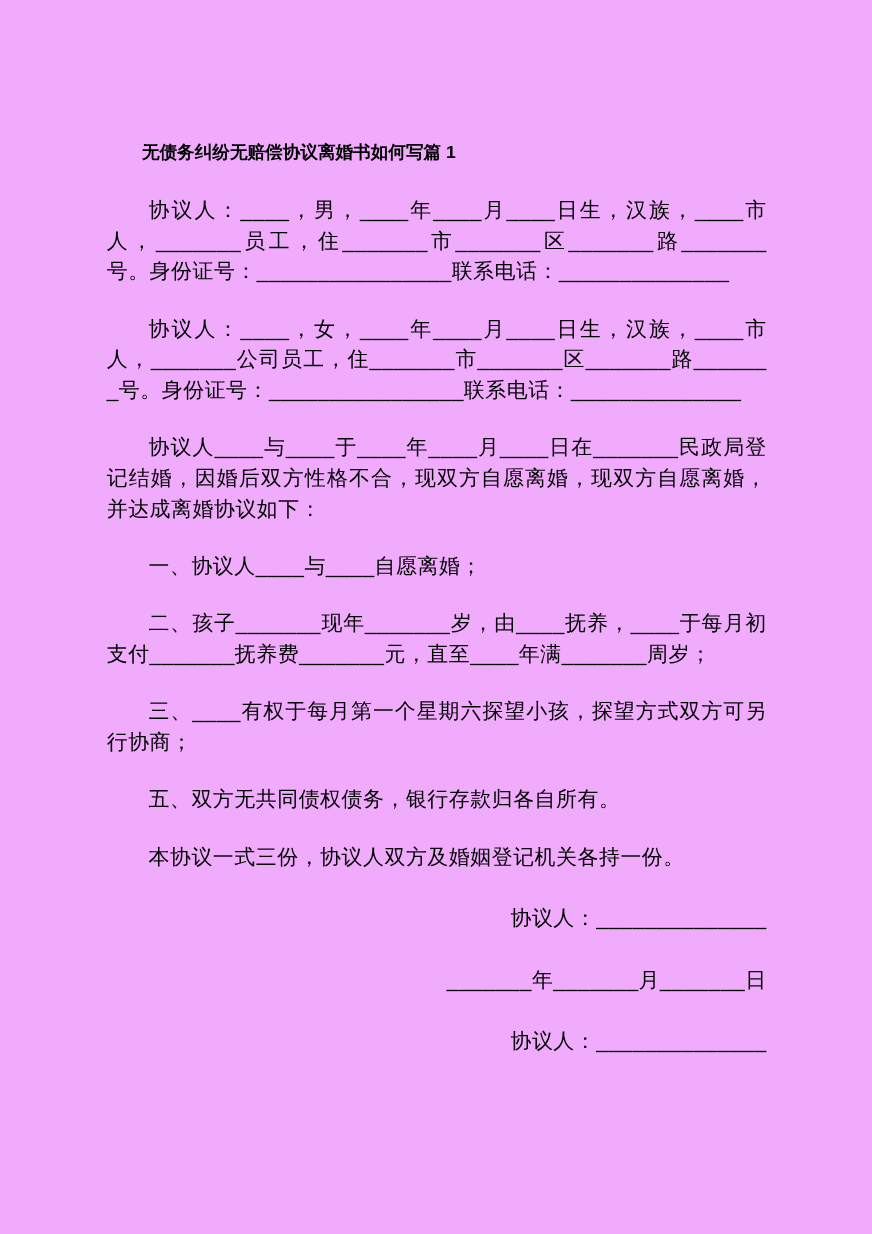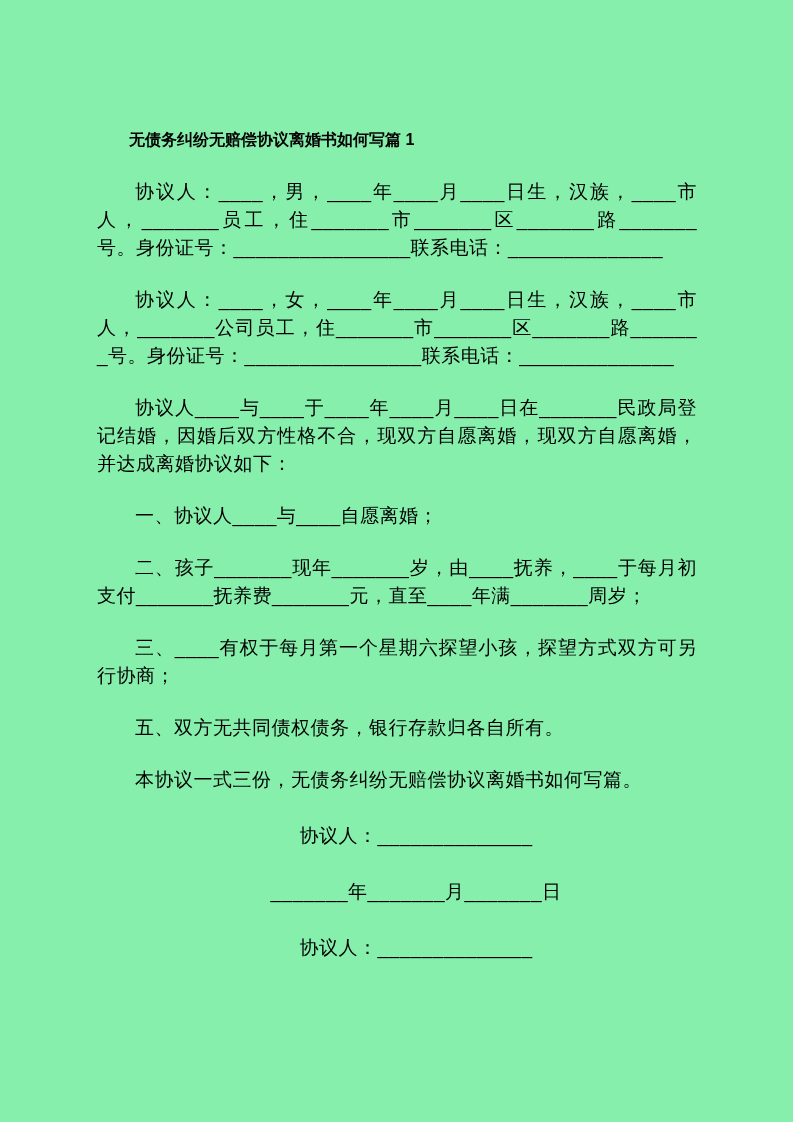--- a/index.html
+++ b/index.html
@@ -4,21 +4,21 @@
 <style>
   html, body {
     margin: 0;
     padding: 0;
     background: #ffffff;
   }
   .page {
     position: relative;
     width: 793px;
     height: 1122px;
-    background: #86efac;
+    background: #f0abfc;
     box-sizing: border-box;
     padding: 126px 96px 0 97px;
     overflow: hidden;
     font-family: "Liberation Sans", "DejaVu Sans", sans-serif;
     color: #000000;
   }
   .doc-title {
     font-size: 16px;
     font-weight: bold;
     line-height: 28px;
@@ -30,21 +30,21 @@
     font-size: 19px;
     line-height: 28px;
     margin: 24px 0 0 0;
     text-indent: 2em;
     text-align: justify;
     word-break: break-all;
     letter-spacing: 0.5px;
   }
   .sig {
     margin-top: 28px;
-    text-align: center;
+    text-align: right;
   }
 </style>
 </head>
 <body>
 
 <div class="page">
   <h1 class="doc-title">无债务纠纷无赔偿协议离婚书如何写篇 1</h1>
 
   <p class="para">协议人：____，男，____年____月____日生，汉族，____市人，_______员工，住_______市_______区_______路_______号。身份证号：________________联系电话：______________</p>
 
@@ -54,20 +54,20 @@
 
   <p class="para">一、协议人____与____自愿离婚；</p>
 
   <p class="para">二、孩子_______现年_______岁，由____抚养，____于每月初支付_______抚养费_______元，直至____年满_______周岁；</p>
 
   <p class="para">三、____有权于每月第一个星期六探望小孩，探望方式双方可另行协商；</p>
 
 
   <p class="para">五、双方无共同债权债务，银行存款归各自所有。</p>
 
-  <p class="para">本协议一式三份，无债务纠纷无赔偿协议离婚书如何写篇。</p>
+  <p class="para">本协议一式三份，协议人双方及婚姻登记机关各持一份。</p>
 
   <p class="para sig">协议人：______________</p>
 
   <p class="para sig">_______年_______月_______日</p>
 
   <p class="para sig">协议人：______________</p>
 </div>
 
 </body></html>

